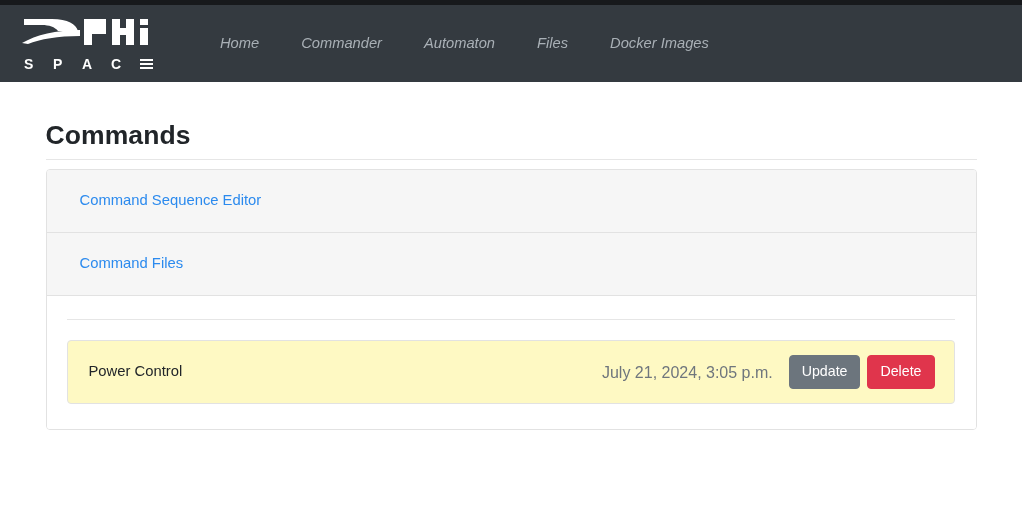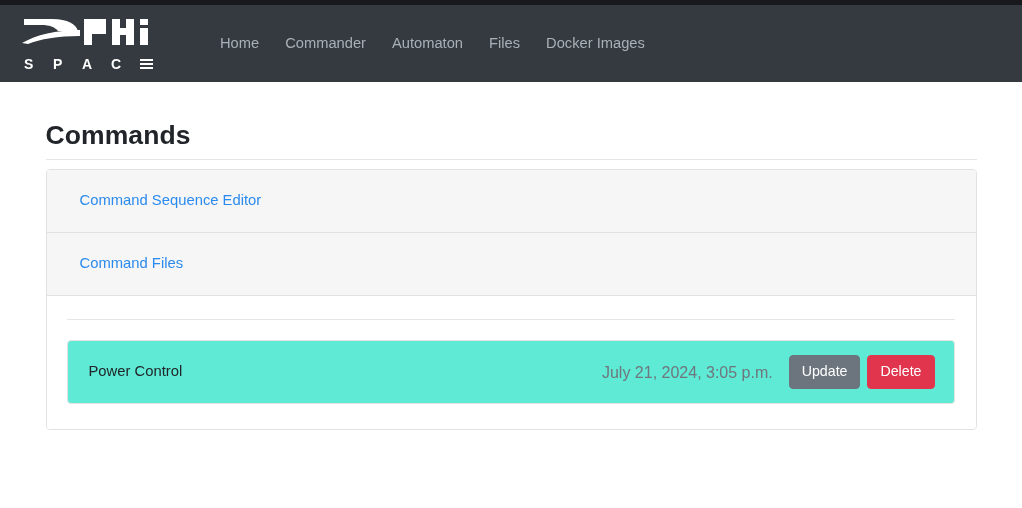--- a/index.html
+++ b/index.html
@@ -69,24 +69,25 @@
   .brand-sub .bars i {
     display: block;
     width: 13px;
     height: 2px;
     background: #ffffff;
   }
 
   .nav-links {
     display: flex;
     align-items: flex-end;
-    gap: 0;
+    gap: 16px;
     list-style: none;
     margin: 0;
     padding: 0;
+    font-style: italic;
   }
   .nav-links li { margin: 0; }
   .nav-link {
     display: inline-block;
     color: #a9b0b6;
     font-size: 14.7px;
     text-decoration: none;
     padding: 8px 13px;
     white-space: nowrap;
     line-height: 1.2;
@@ -154,21 +155,21 @@
     color: #212529;
     margin: 0 0 8px 0;
     line-height: 1.25;
     padding-left: 1px;
   }
 
   .file-card {
     margin-top: 20px;
     border: 1px solid #e2e2e2;
     border-radius: 4px;
-    background: #5eead4;
+    background: #fef9c3;
     min-height: 64px;
     display: flex;
     align-items: center;
     justify-content: space-between;
     padding: 0 19px 0 21px;
   }
 
   .file-name {
     font-size: 14.8px;
     color: #212529;

